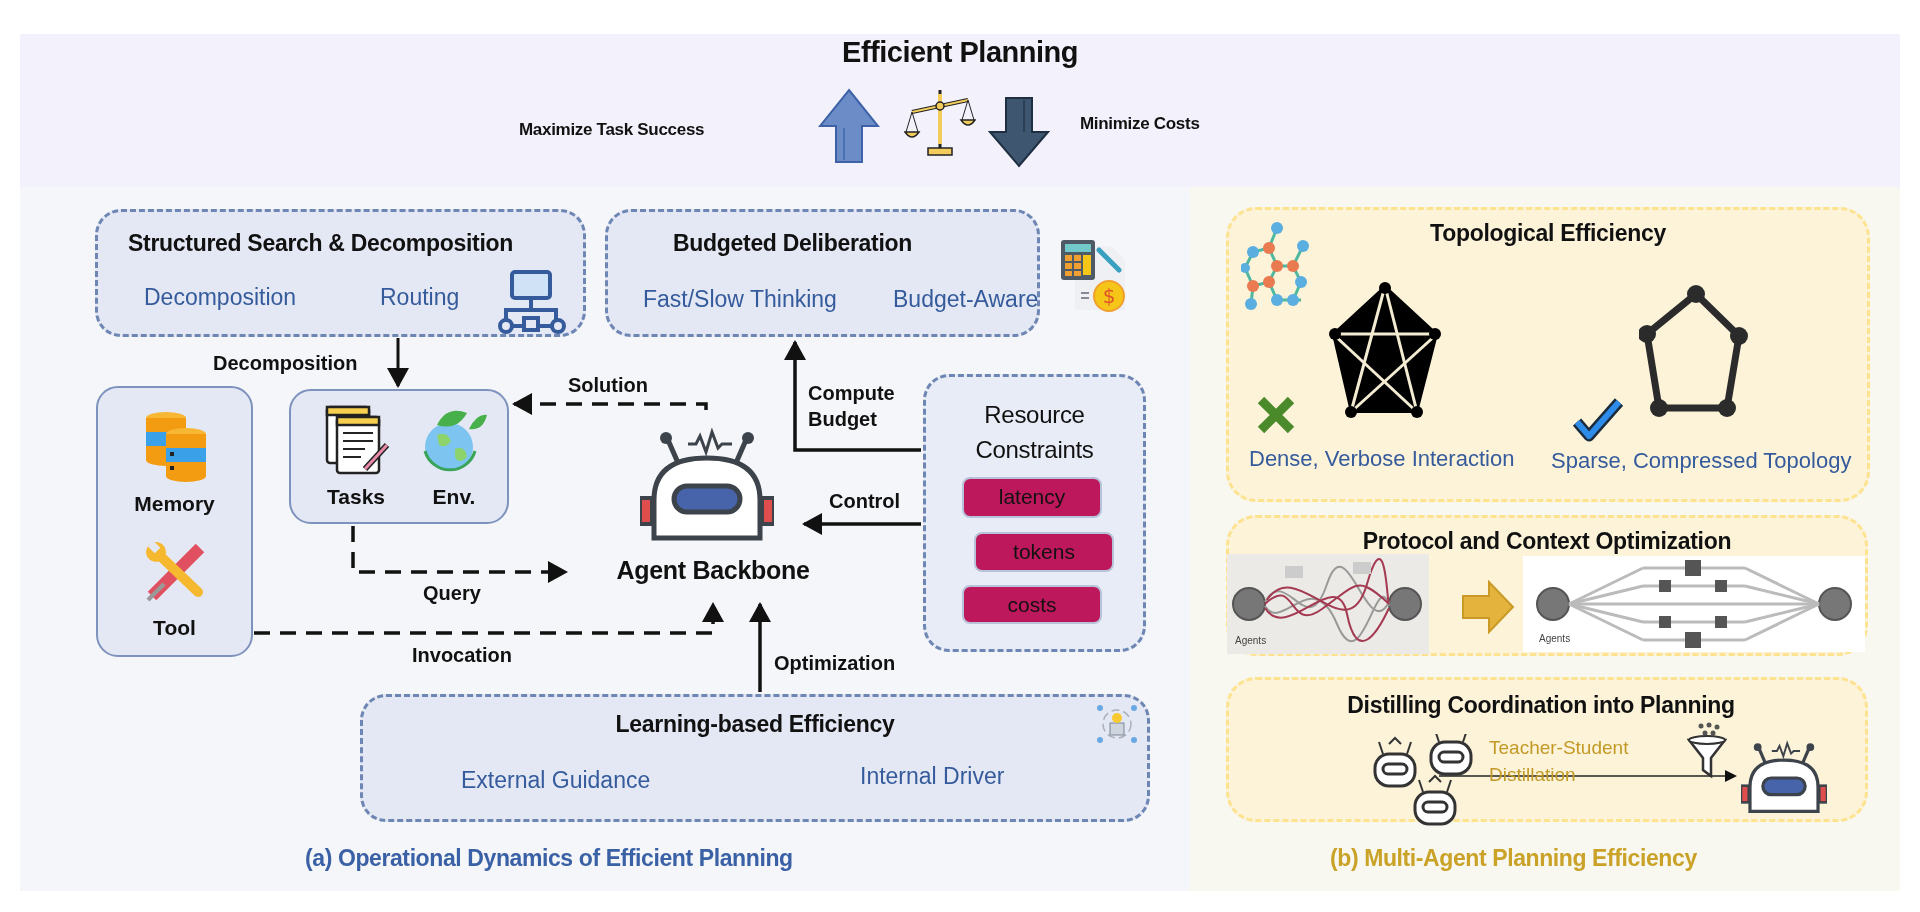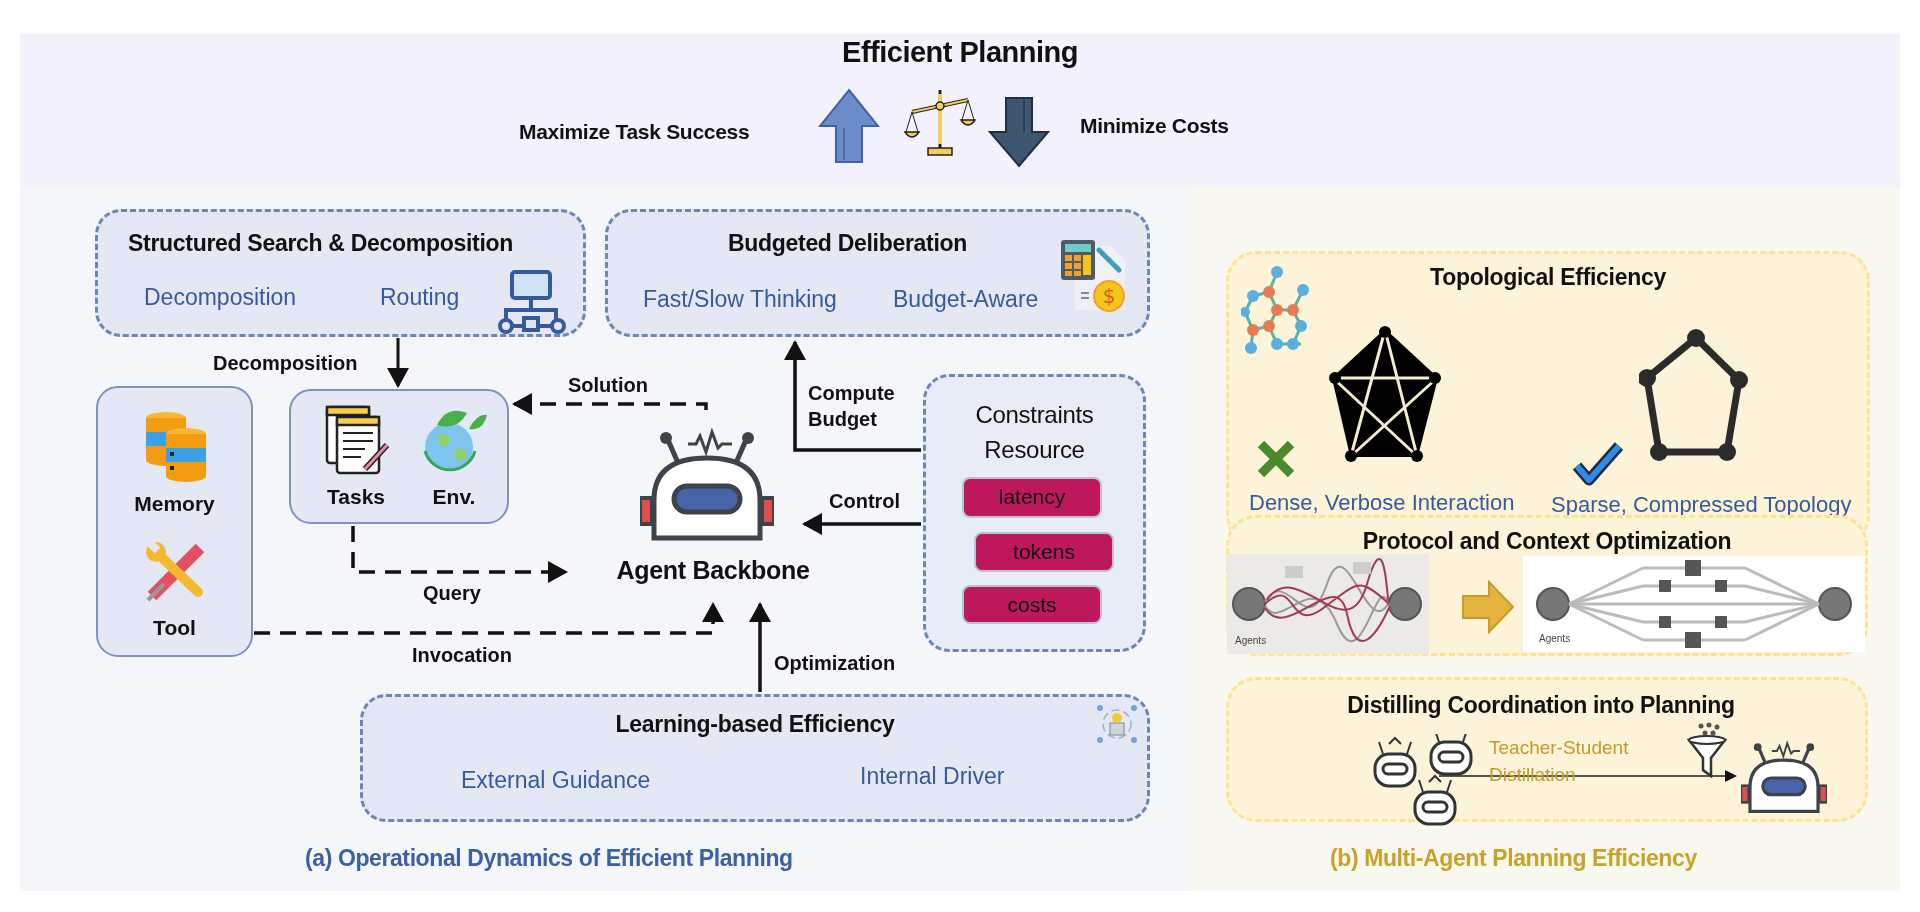--- a/index.html
+++ b/index.html
@@ -3,21 +3,21 @@
 <meta charset="utf-8">
 <style>
   html, body { margin: 0; padding: 0; background: #ffffff; }
   body { width: 1920px; height: 912px; position: relative; overflow: hidden;
          font-family: "Liberation Sans", "DejaVu Sans", sans-serif; color: #111; }
   .abs { position: absolute; }
   .banner { left: 20px; top: 34px; width: 1880px; height: 153px; background: #f3f2fc; }
   .panel-a { left: 20px; top: 187px; width: 1170px; height: 704px; background: #f5f6f9; }
   .panel-b { left: 1190px; top: 187px; width: 710px; height: 704px; background: #f8f8f1; }
   .title { font-size: 29px; font-weight: bold; letter-spacing: -0.5px; }
-  .goal { font-size: 21px; font-weight: bold; letter-spacing: -0.3px; }
+  .goal { font-size: 17px; font-weight: bold; letter-spacing: -0.3px; }
   .box-blue { border: 3px dashed #6d86b3; border-radius: 26px; background: #e4e8f4; box-sizing: border-box; }
   .box-solid { border: 2px solid #7d93bd; border-radius: 22px; background: #e4e8f4; box-sizing: border-box; }
   .box-yellow { border: 3px dashed #fde38f; border-radius: 30px; background: #fcf3d9; box-sizing: border-box; }
   .bhead { font-size: 23px; font-weight: bold; text-align: center; letter-spacing: -0.3px; color: #111; }
   .btext { font-size: 23px; color: #355b9c; white-space: nowrap; }
   .lbl { font-size: 20px; font-weight: bold; color: #111; white-space: nowrap; }
   .chip { border: 2px solid #b8c3d9; border-radius: 8px; background: #be185d; box-sizing: border-box;
           font-size: 21px; text-align: center; line-height: 36px; color: #111; }
   .caption-a { font-size: 23px; font-weight: bold; color: #3a61a6; letter-spacing: -0.4px; }
   .caption-b { font-size: 23px; font-weight: bold; color: #c9a227; letter-spacing: -0.4px; }
@@ -92,21 +92,21 @@
     <line x1="33" y1="28" x2="33" y2="40" stroke="#355b9c" stroke-width="4"></line>
     <polyline points="8,52 8,40 58,40 58,52" fill="none" stroke="#355b9c" stroke-width="4"></polyline>
     <circle cx="8" cy="56" r="6" fill="none" stroke="#355b9c" stroke-width="4"></circle>
     <circle cx="60" cy="56" r="6" fill="none" stroke="#355b9c" stroke-width="4"></circle>
     <rect x="26" y="48" width="14" height="12" fill="none" stroke="#355b9c" stroke-width="4"></rect>
     <line x1="14" y1="56" x2="26" y2="56" stroke="#355b9c" stroke-width="4"></line>
     <line x1="40" y1="56" x2="54" y2="56" stroke="#355b9c" stroke-width="4"></line>
   </svg>
 </div>
 
-<div class="abs box-blue" style="left:605px;top:209px;width:545px;height:128px;">
+<div class="abs box-blue" style="left:605px;top:209px;width:435px;height:128px;">
   <div class="bhead" style="position:absolute;left:0;right:60px;top:18px;">Budgeted Deliberation</div>
   <div class="btext" style="position:absolute;left:35px;top:74px;">Fast/Slow Thinking</div>
   <div class="btext" style="position:absolute;left:285px;top:74px;">Budget-Aware</div>
   <svg style="position:absolute;left:453px;top:28px;" width="68" height="72" viewBox="0 0 68 72">
     <path d="M14 6 H50 L64 20 V70 H14 Z" fill="#eef0f3"></path>
     <rect x="0" y="0" width="34" height="40" rx="3" fill="#4e5a66"></rect>
     <rect x="4" y="4" width="26" height="8" fill="#73c9c9"></rect>
     <rect x="4" y="15" width="7" height="6" fill="#f0a030"></rect>
       <rect x="13" y="15" width="7" height="6" fill="#f0a030"></rect>
       <rect x="22" y="15" width="8" height="20" fill="#f5c518"></rect>
@@ -196,22 +196,22 @@
   <polyline points="48,16 56,16 60,8 66,24 72,4 78,20 82,16 92,16" stroke="#3d434b" stroke-width="3" fill="none"></polyline>
   <rect x="0" y="70" width="12" height="26" fill="#e04d4d" stroke="#3d434b" stroke-width="4"></rect>
   <rect x="122" y="70" width="12" height="26" fill="#e04d4d" stroke="#3d434b" stroke-width="4"></rect>
   <path d="M14 110 V72 Q14 30 67 30 Q120 30 120 72 V110 Z" fill="#ffffff" stroke="#3d434b" stroke-width="5"></path>
   <rect x="34" y="58" width="66" height="26" rx="13" fill="#4764ab" stroke="#3d434b" stroke-width="5"></rect>
 </svg>
 <div class="abs" style="left:560px;width:306px;text-align:center;top:556px;font-size:25px;font-weight:bold;letter-spacing:-0.3px;">Agent Backbone</div>
 
 <div class="abs box-blue" style="left:923px;top:374px;width:223px;height:278px;background:#e8ecf6;">
   <div class="bhead" style="position:absolute;left:0;right:0;top:20px;font-weight:normal;font-size:24px;line-height:35px;">
+    <div>Resource</div>
     <div>Constraints</div>
-    <div>Resource</div>
   </div>
   <div class="chip" style="position:absolute;left:36px;top:100px;width:140px;height:41px;">latency</div>
   <div class="chip" style="position:absolute;left:36px;top:155px;width:140px;height:40px;margin-left:12px;">tokens</div>
   <div class="chip" style="position:absolute;left:36px;top:208px;width:140px;height:39px;">costs</div>
 </div>
 
 <div class="abs box-blue" style="left:360px;top:694px;width:790px;height:128px;">
   <div class="bhead" style="position:absolute;left:0;right:0;top:14px;">Learning-based Efficiency</div>
   <div class="btext" style="position:absolute;left:98px;top:70px;">External Guidance</div>
   <div class="btext" style="position:absolute;left:497px;top:66px;">Internal Driver</div>
@@ -221,21 +221,21 @@
     <circle cx="22" cy="15" r="5" fill="#f8c930"></circle>
     <circle cx="5" cy="5" r="3" fill="#6aa8e4"></circle>
       <circle cx="39" cy="5" r="3" fill="#6aa8e4"></circle>
     <circle cx="5" cy="37" r="3" fill="#6aa8e4"></circle>
       <circle cx="39" cy="37" r="3" fill="#6aa8e4"></circle>
   </svg>
 </div>
 
 <div class="abs caption-a" style="left:305px;top:845px;">(a) Operational Dynamics of Efficient Planning</div>
 
-<div class="abs box-yellow" style="left:1226px;top:207px;width:644px;height:295px;margin-top:44px;">
+<div class="abs box-yellow" style="left:1226px;top:207px;width:644px;height:295px;">
   <div class="bhead" style="position:absolute;left:0;right:0;top:10px;">Topological Efficiency</div>
   <svg style="position:absolute;left:12px;top:6px;" width="96" height="98" viewBox="0 0 96 98">
     <g stroke="#4fb8a0" stroke-width="3" fill="none">
       <polyline points="10,88 12,70 4,52 12,36 28,32 36,50 28,66 12,70"></polyline>
       <line x1="28" y1="32" x2="36" y2="12"></line>
       <polyline points="36,50 52,50 60,66 52,84 36,84 28,66"></polyline>
       <line x1="52" y1="50" x2="62" y2="30"></line>
       <line x1="52" y1="84" x2="60" y2="84"></line>
     </g>
     <g fill="#5aaee0">

